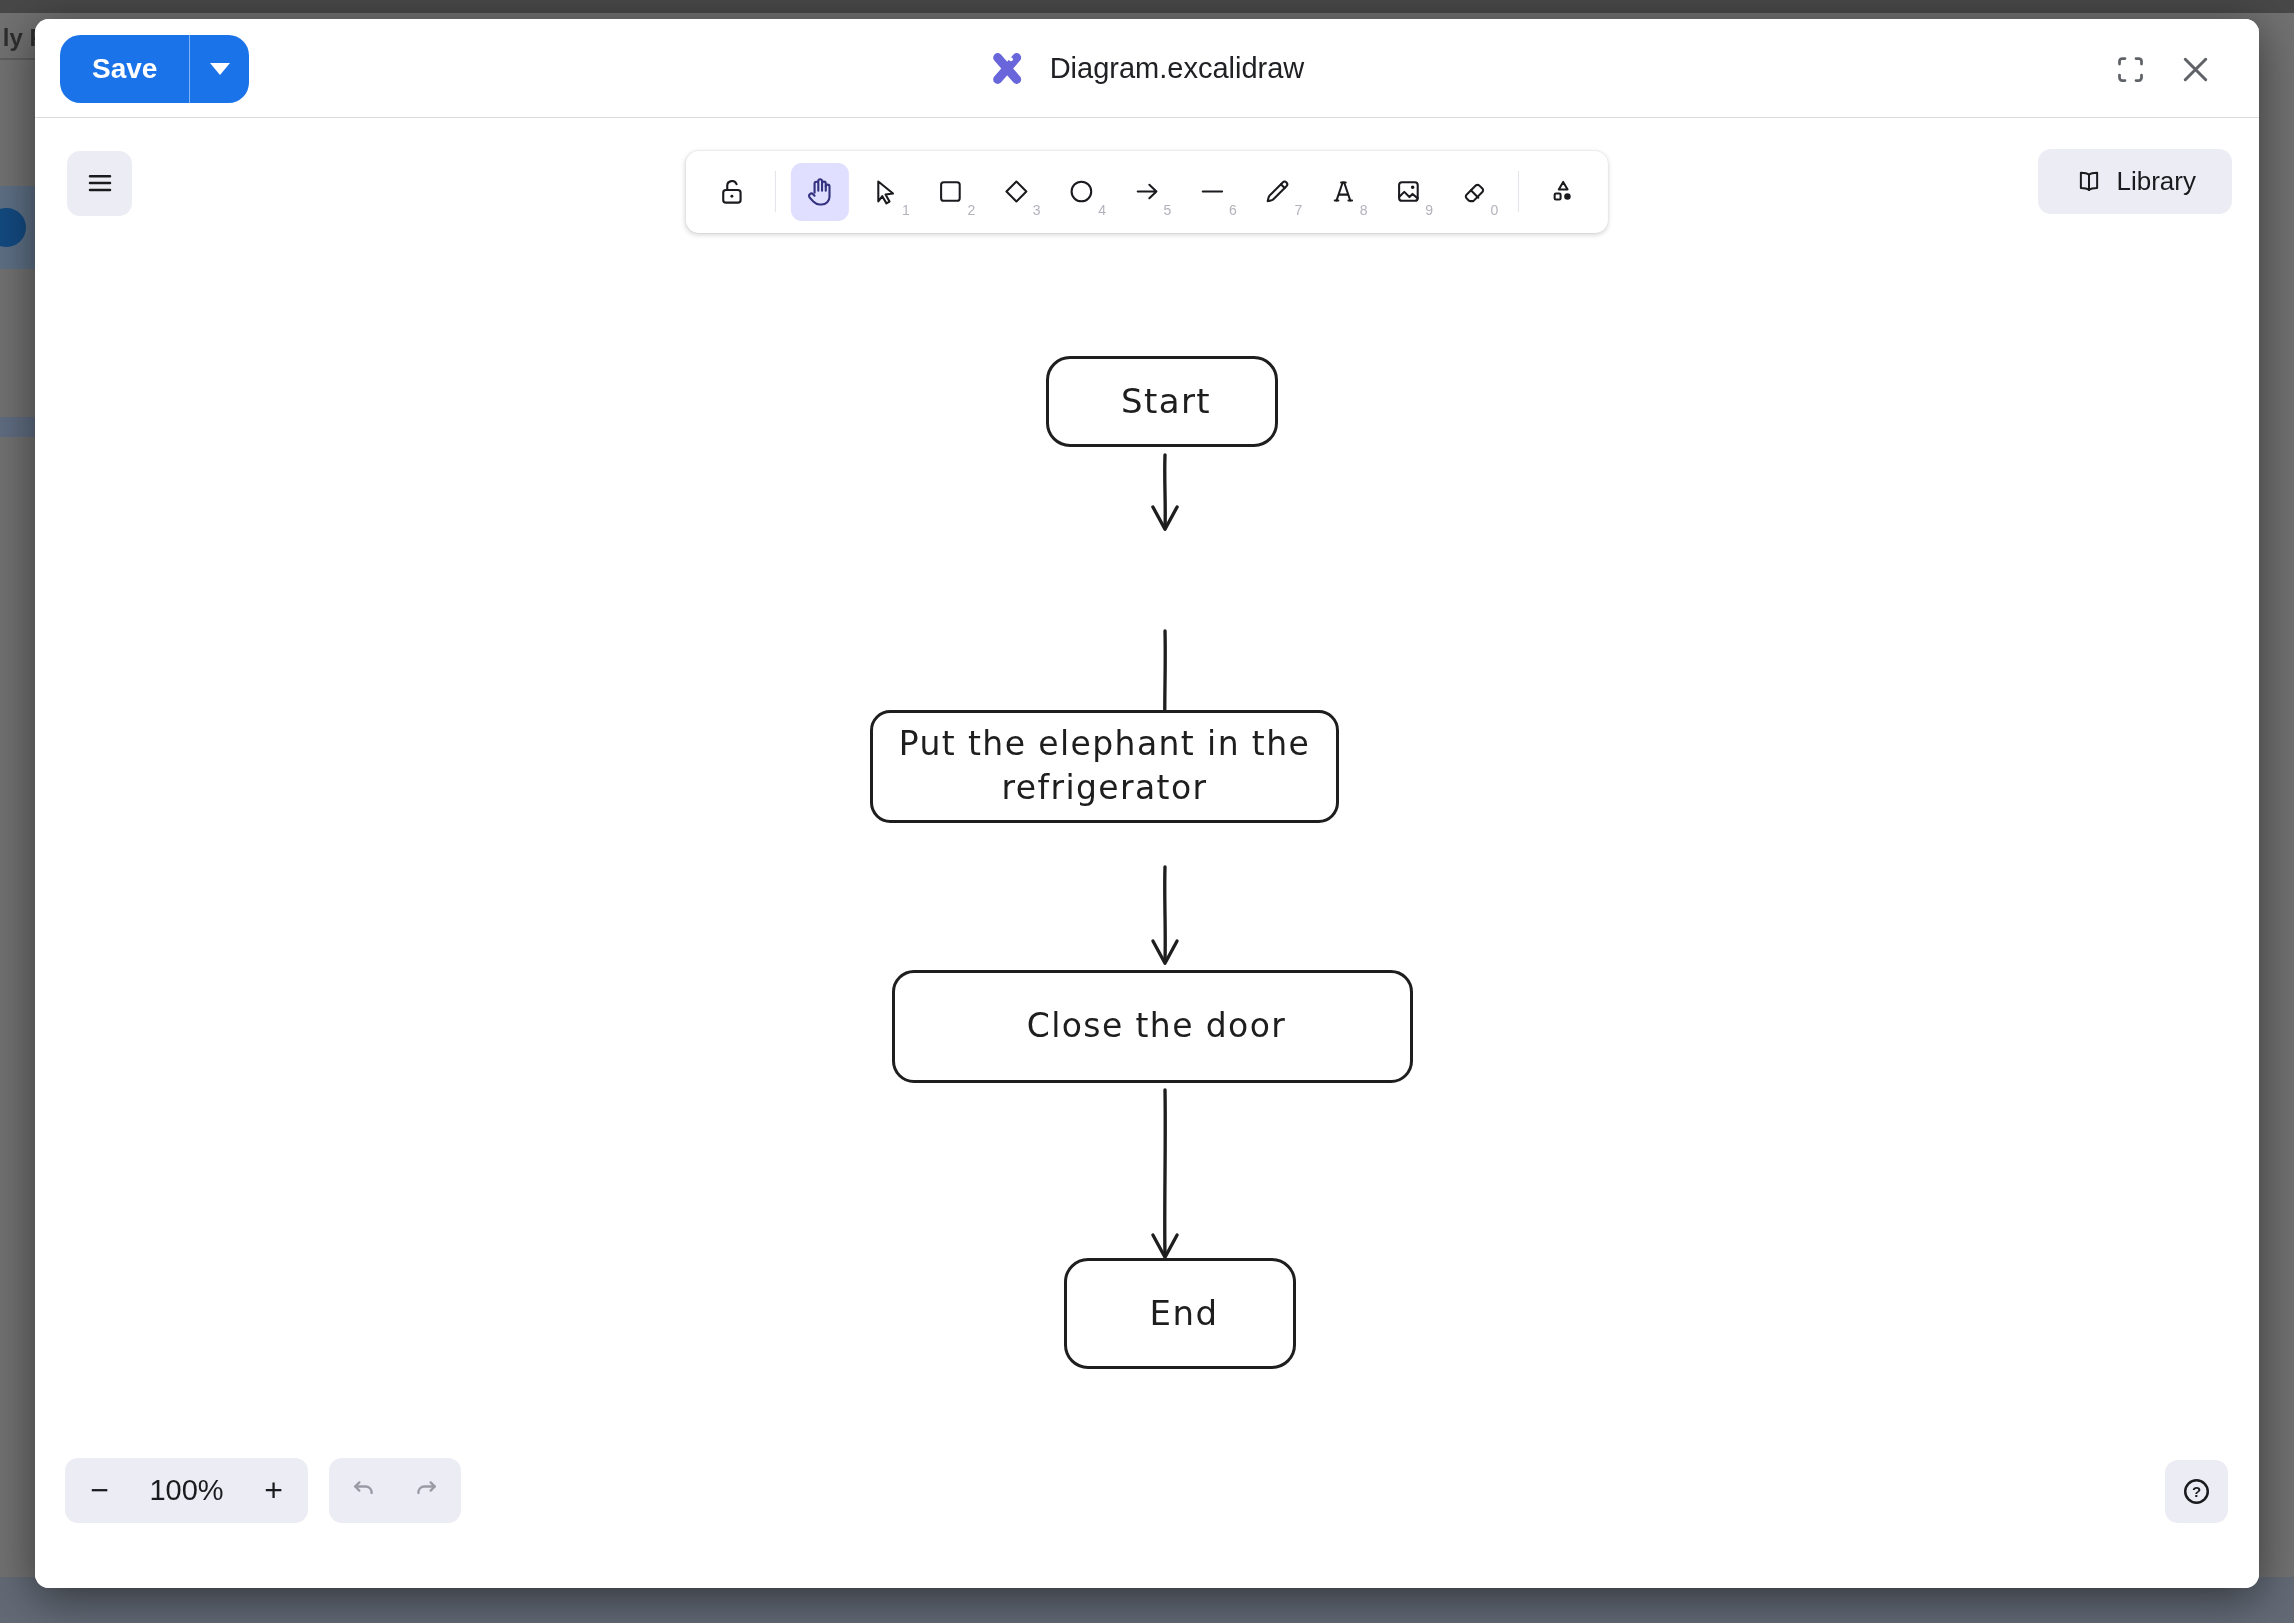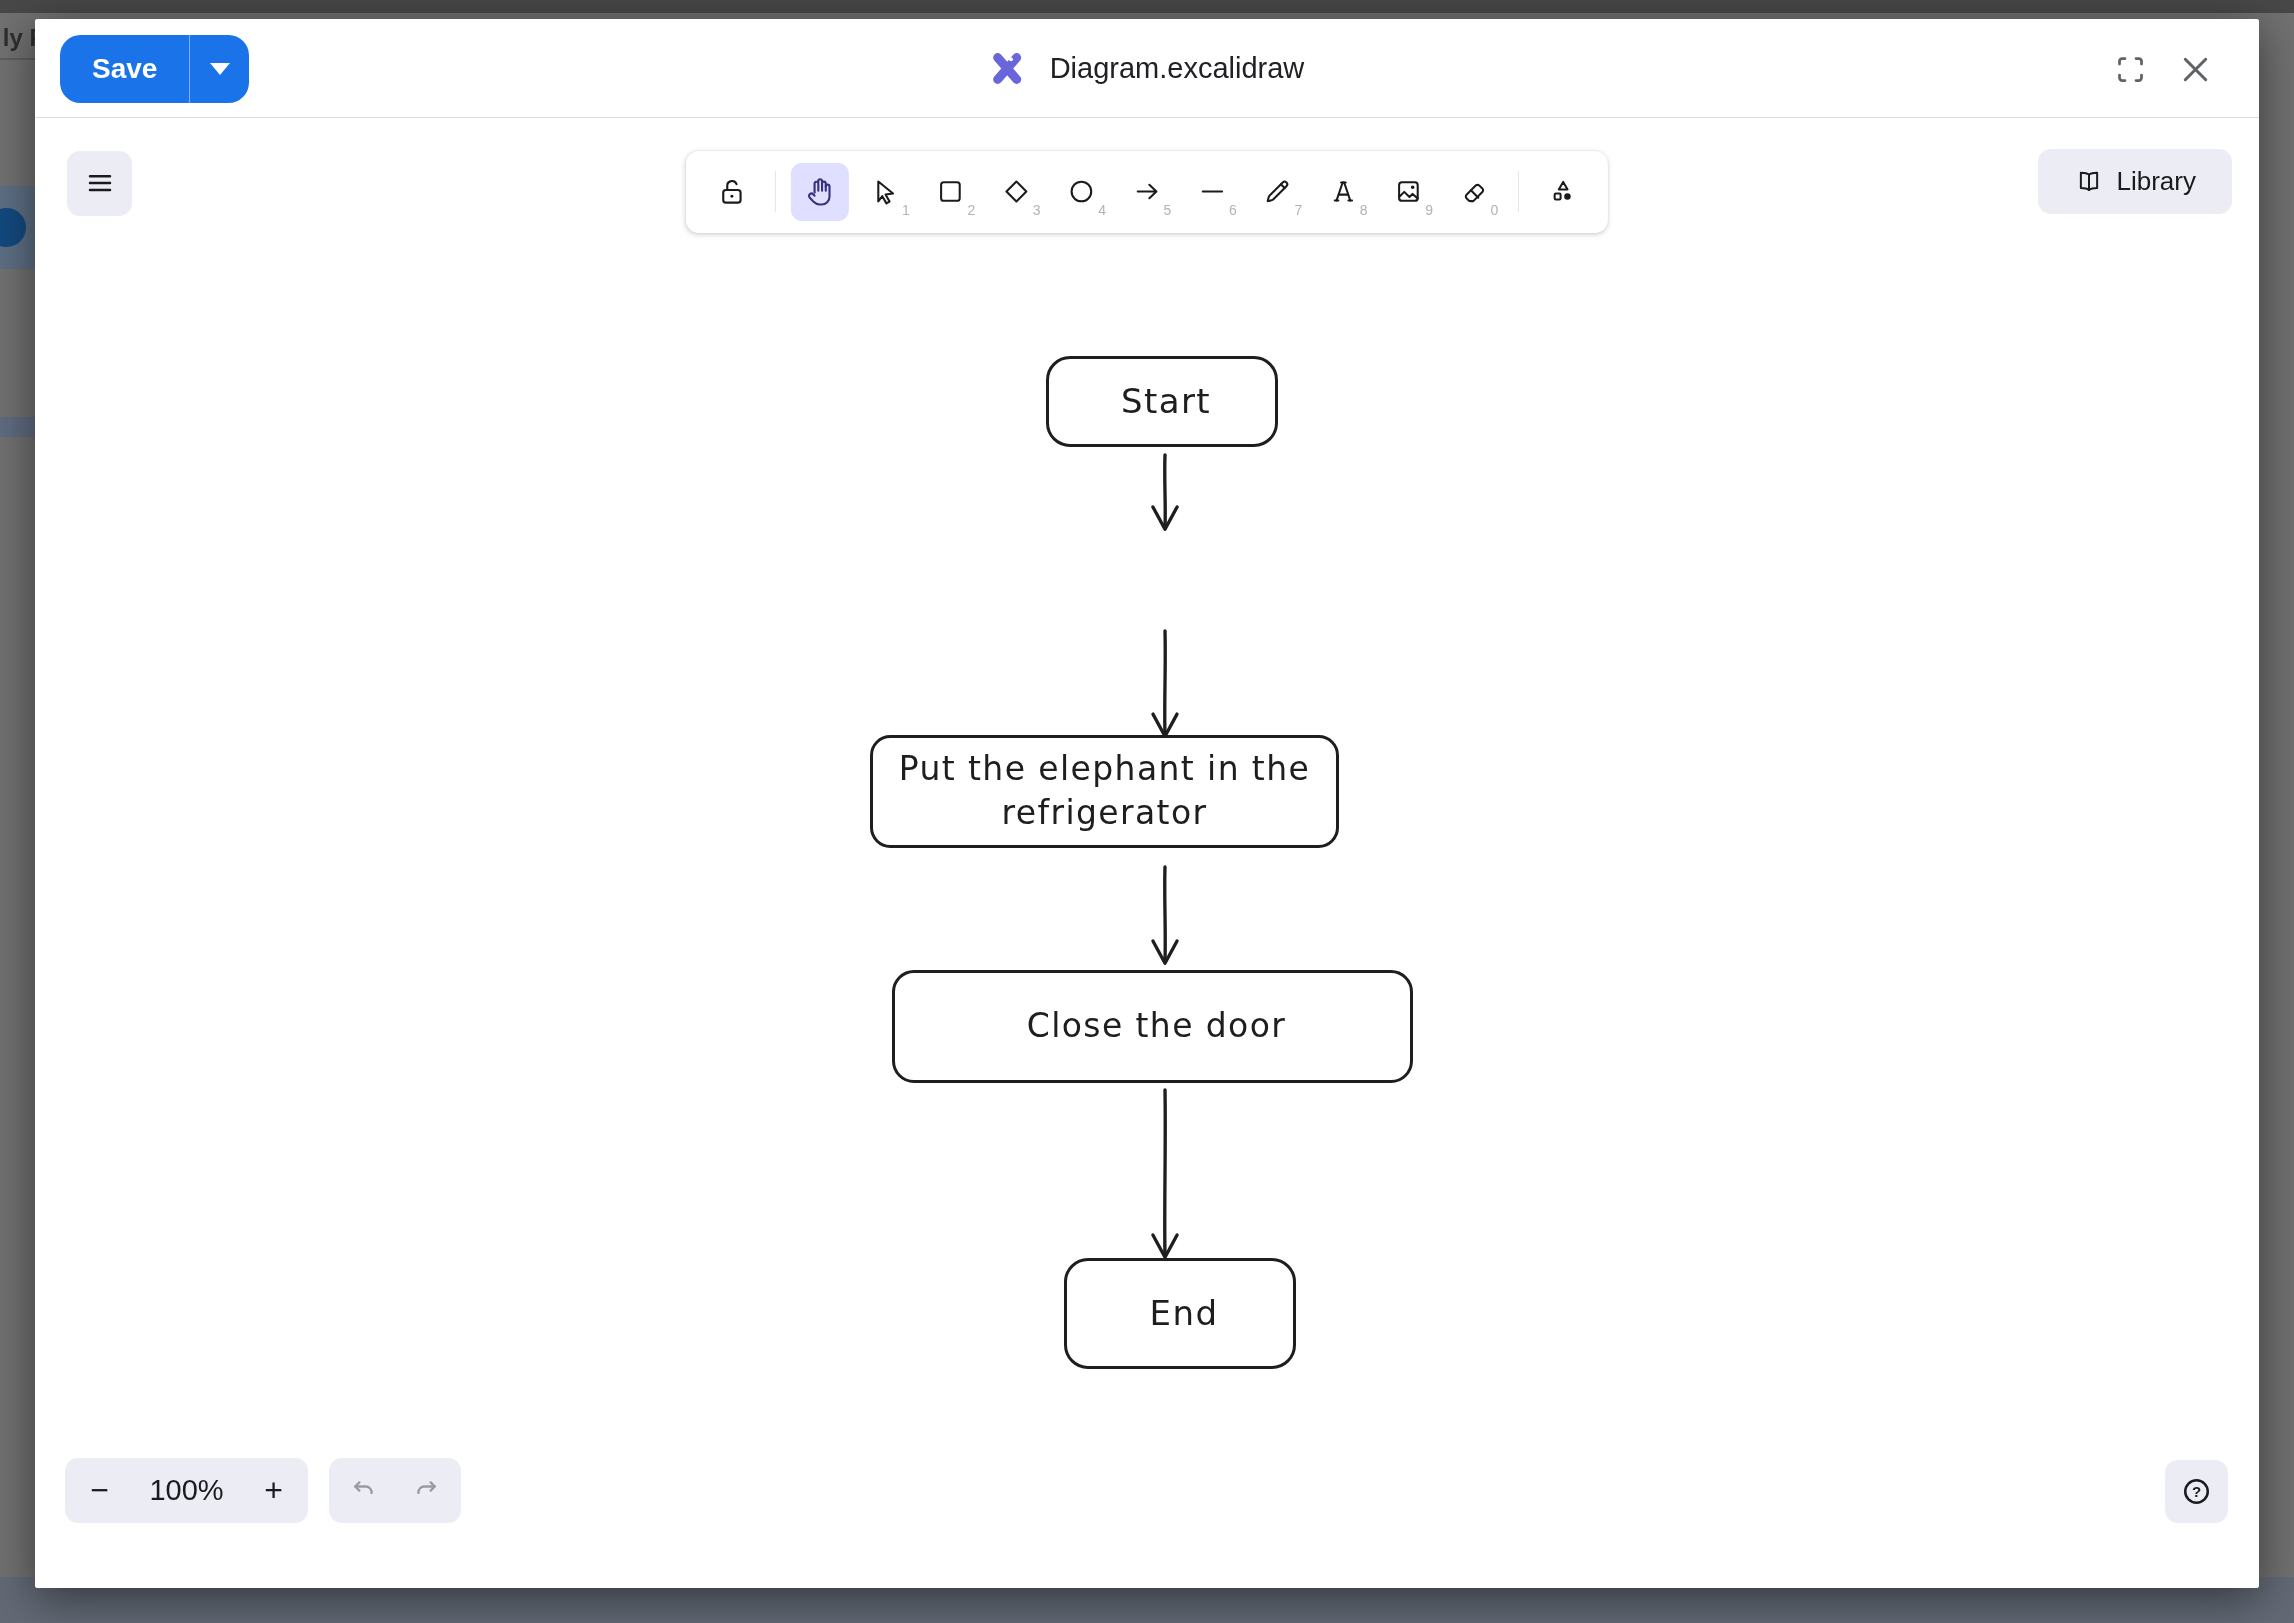--- a/index.html
+++ b/index.html
@@ -11,21 +11,21 @@
   .under-topbar { position:absolute; left:0; top:0; width:100%; height:13px; background:#484848; }
   .under-text { position:absolute; left:2.8px; top:24px; font-size:24px; font-weight:bold; color:#2e2e2e; }
   .under-divider { position:absolute; left:0; top:58px; width:35px; height:1.9px; background:#5e5e5e; }
   .under-band1 { position:absolute; left:0; top:186px; width:35px; height:83px; background:#5d6f84; }
   .under-band1 .navy-dot { position:absolute; left:-13px; top:22px; width:39px; height:39px; border-radius:50%; background:#134a80; }
   .under-band2 { position:absolute; left:0; top:417px; width:35px; height:20.4px; background:#5f6c80; }
   .under-band3 { position:absolute; left:0; top:1577px; width:100%; height:46px; background:#636a76; }
 
   
   .modal { position:absolute; left:35px; top:18.6px; width:2224px; height:1569px;
-           background:#fff; border-radius:3px; box-shadow:0 9.3px 46px rgba(0,0,0,.5); overflow:hidden; }
+           background:#fff; border-radius:14px; box-shadow:0 9.3px 46px rgba(0,0,0,.5); overflow:hidden; }
 
   
   .mheader { position:absolute; left:0; top:0; width:100%; height:99px; background:#fff;
              border-bottom:0.9px solid #dadce0; }
   .save-split { position:absolute; left:25px; top:16px; height:68px; display:flex;
                 border-radius:20.4px; overflow:hidden; background:#1a73e8; cursor:pointer; }
   .save-main { display:flex; align-items:center; justify-content:center; padding:0 32px;
                color:#fff; font-size:28px; font-weight:bold; }
   .save-sep { width:0.9px; background:rgba(255,255,255,.45); }
   .save-caret { width:59px; display:flex; align-items:center; justify-content:center; }
@@ -63,21 +63,21 @@
                  display:flex; align-items:center; gap:13px; font-size:26px; color:#1b1b1f; }
   .library-btn svg { stroke:#1b1b1f; fill:none; stroke-width:1.6; stroke-linecap:round; stroke-linejoin:round; }
 
   
   .node { position:absolute; border:3.7px solid #1e1e1e; background:#fff; display:flex;
           align-items:center; justify-content:center; text-align:center;
           font-family:"DejaVu Sans", sans-serif; font-weight:500; color:#1e1e1e;
           font-size:34px; letter-spacing:1.4px; line-height:44px; cursor:move;padding-left:8px; }
   .node-start { left:1011px; top:237px; width:232px; height:91px; border-radius:24px; }
   .node-open  { left:835px;  top:419px; width:469px; height:85px;  border-radius:20.4px; font-size:33px; }
-  .node-put   { left:835px;  top:616px; width:469px; height:113px; border-radius:20.4px; font-size:33px; padding:0 16.7px; }
+  .node-put   { left:835px;  top:591px; width:469px; height:113px; border-radius:20.4px; font-size:33px; padding:0 16.7px; }
   .node-close { left:857px;  top:851px; width:521px; height:113px; border-radius:22px; font-size:33px; }
   .node-end   { left:1029px; top:1139px; width:232px; height:111px; border-radius:24px; }
   .flow-arrow { position:absolute; }
   .flow-arrow path, .flow-arrow line { stroke:#1e1e1e; stroke-width:3.6; fill:none;
           stroke-linecap:round; stroke-linejoin:round; }
 
   
   .zoom-widget { position:absolute; left:30px; bottom:65px; width:243px; height:65px;
                  background:#ececf4; border-radius:13px; display:flex; align-items:center; }
   .zoom-btn { width:69px; height:65px; display:flex; align-items:center; justify-content:center;

